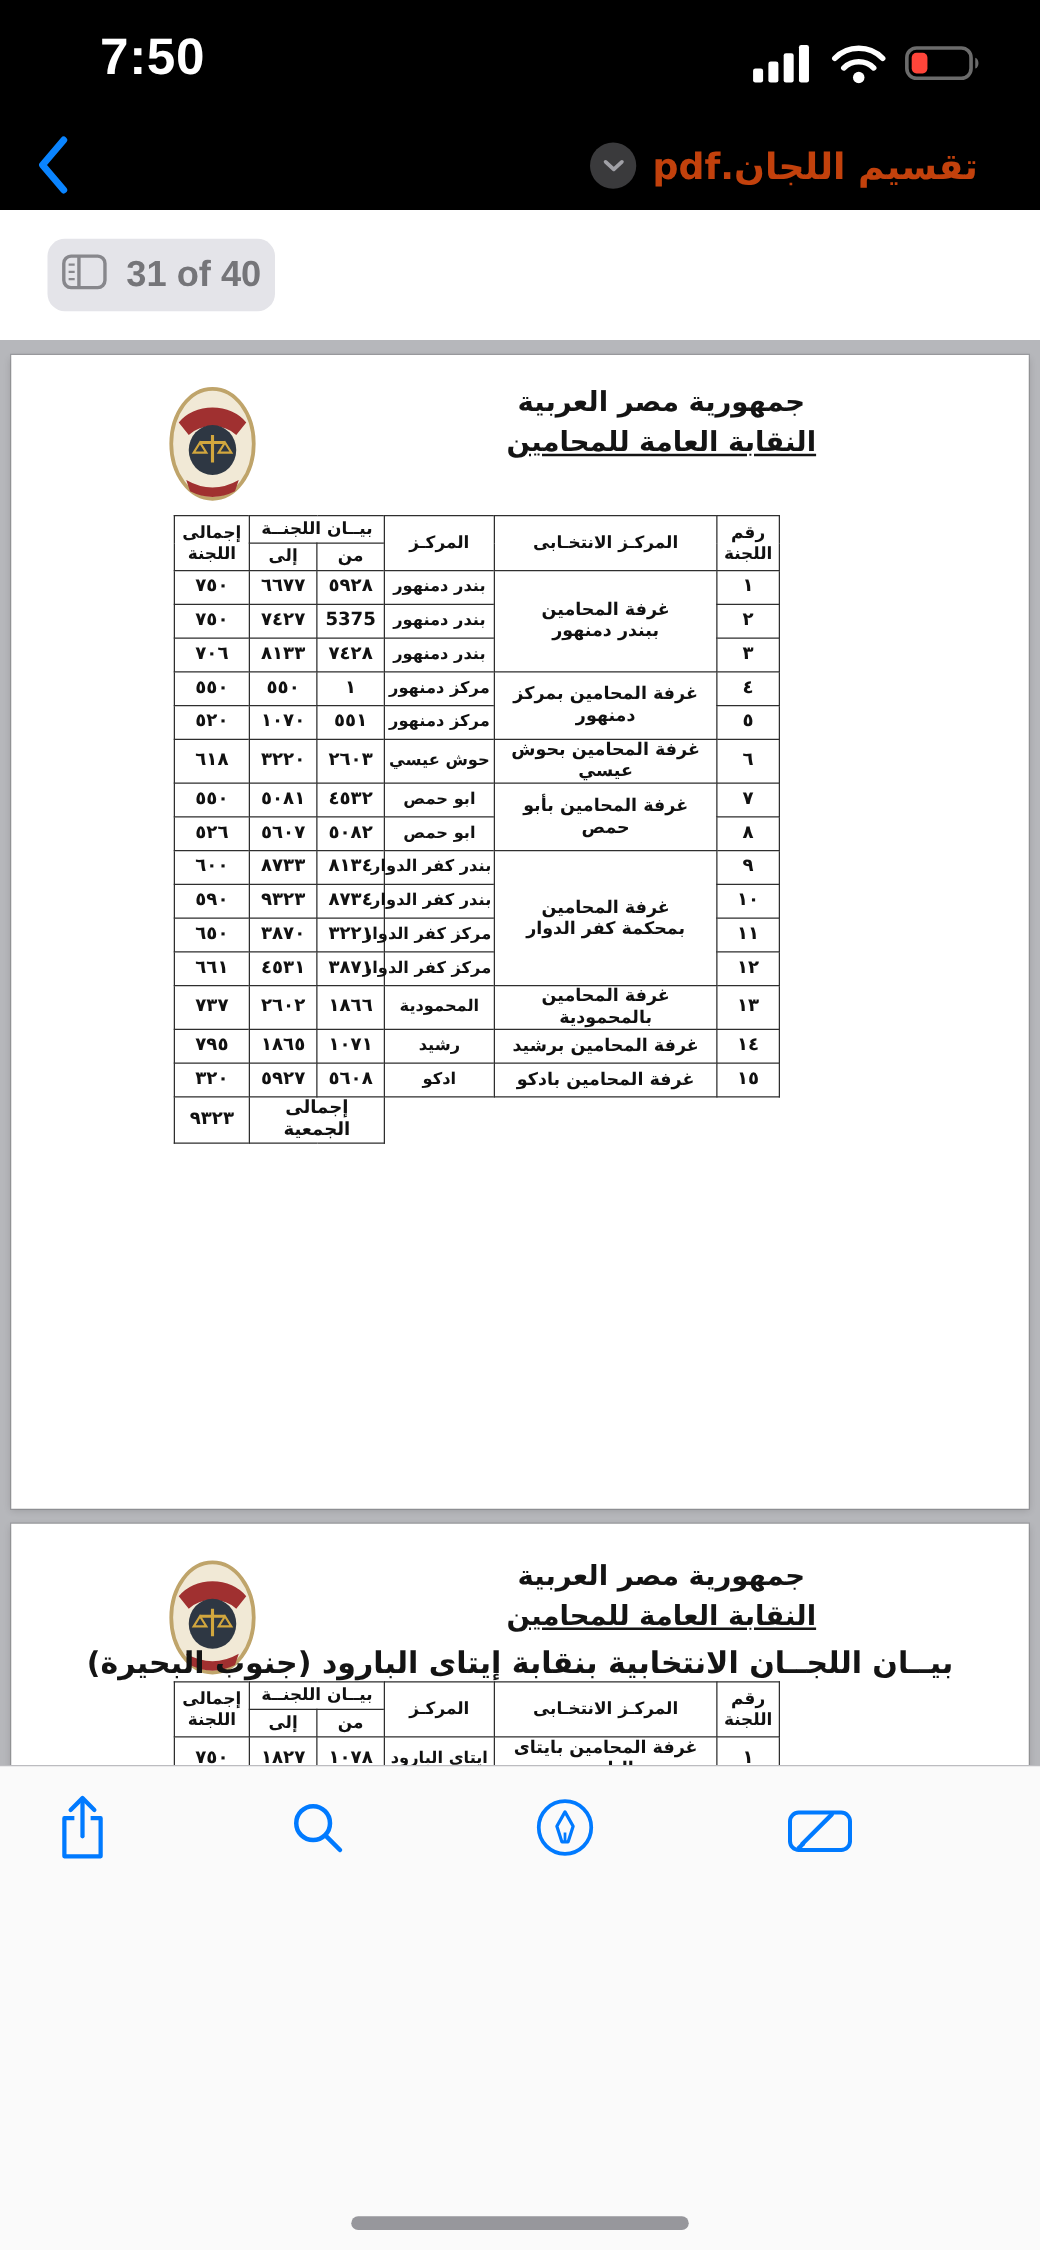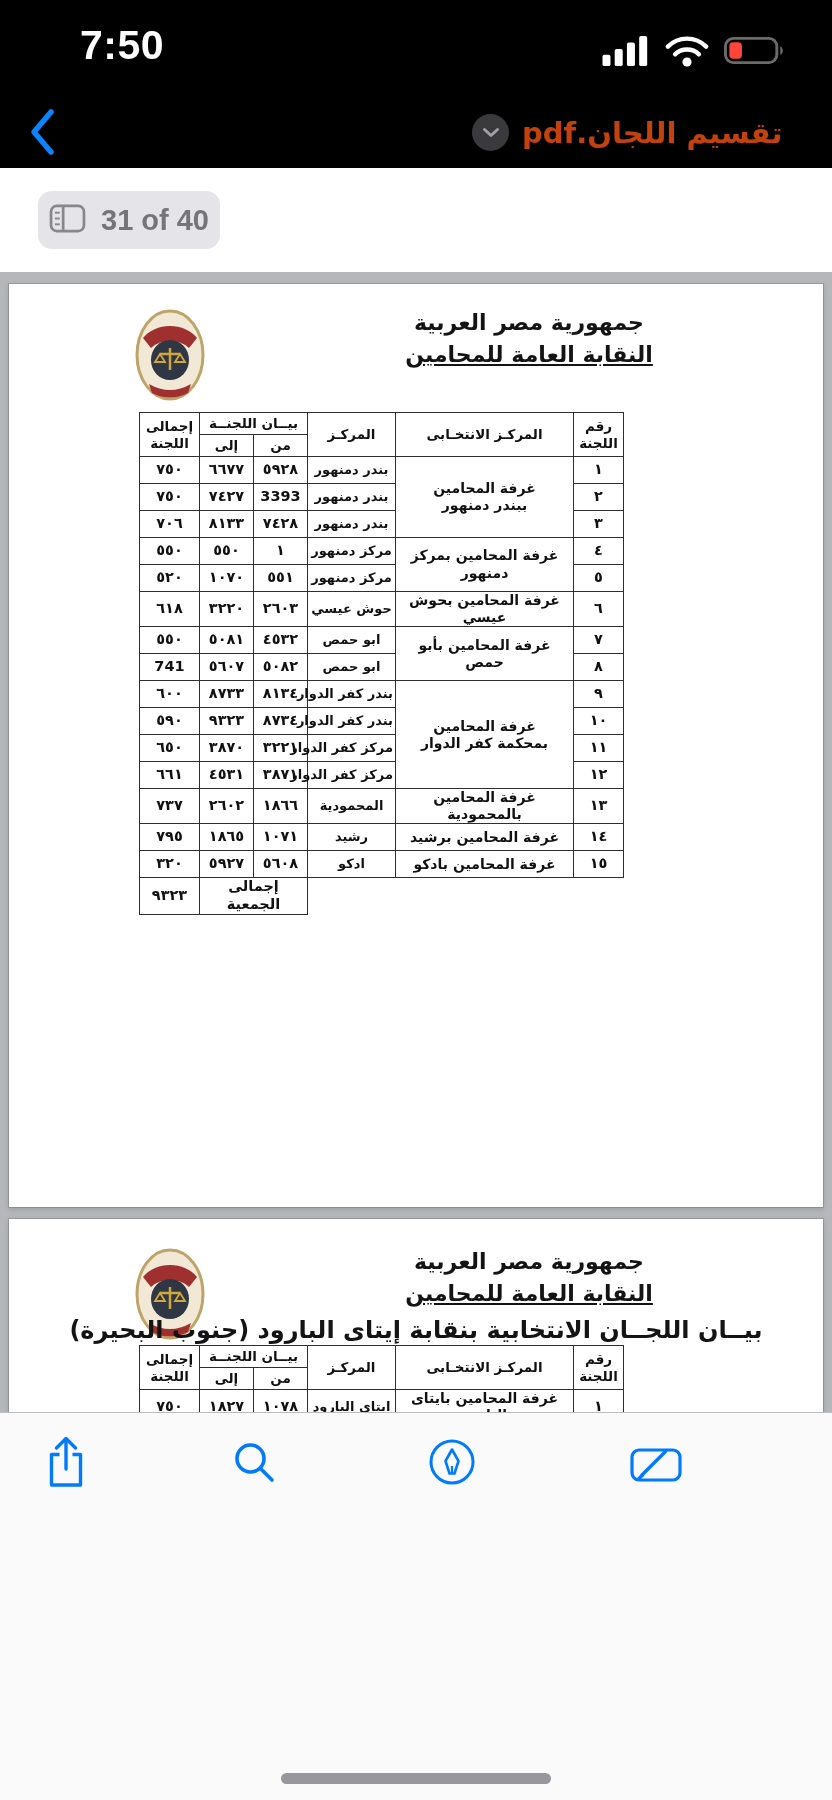--- a/index.html
+++ b/index.html
@@ -166,21 +166,21 @@
                 <td>١</td>
                 <td rowspan="3" class="grp">غرفة المحامين<br>ببندر دمنهور</td>
                 <td class="ctr">بندر دمنهور</td>
                 <td>٥٩٢٨</td>
                 <td>٦٦٧٧</td>
                 <td>٧٥٠</td>
               </tr>
               <tr>
                 <td>٢</td>
                 <td class="ctr">بندر دمنهور</td>
-                <td>3393</td>
+                <td>5375</td>
                 <td>٧٤٢٧</td>
                 <td>٧٥٠</td>
               </tr>
               <tr>
                 <td>٣</td>
                 <td class="ctr">بندر دمنهور</td>
                 <td>٧٤٢٨</td>
                 <td>٨١٣٣</td>
                 <td>٧٠٦</td>
               </tr>
@@ -213,21 +213,21 @@
                 <td class="ctr">ابو حمص</td>
                 <td>٤٥٣٢</td>
                 <td>٥٠٨١</td>
                 <td>٥٥٠</td>
               </tr>
               <tr>
                 <td>٨</td>
                 <td class="ctr">ابو حمص</td>
                 <td>٥٠٨٢</td>
                 <td>٥٦٠٧</td>
-                <td>741</td>
+                <td>٥٢٦</td>
               </tr>
               <tr>
                 <td>٩</td>
                 <td rowspan="4" class="grp">غرفة المحامين<br>بمحكمة كفر الدوار</td>
                 <td class="ctr">بندر كفر الدوار</td>
                 <td>٨١٣٤</td>
                 <td>٨٧٣٣</td>
                 <td>٦٠٠</td>
               </tr>
               <tr>

